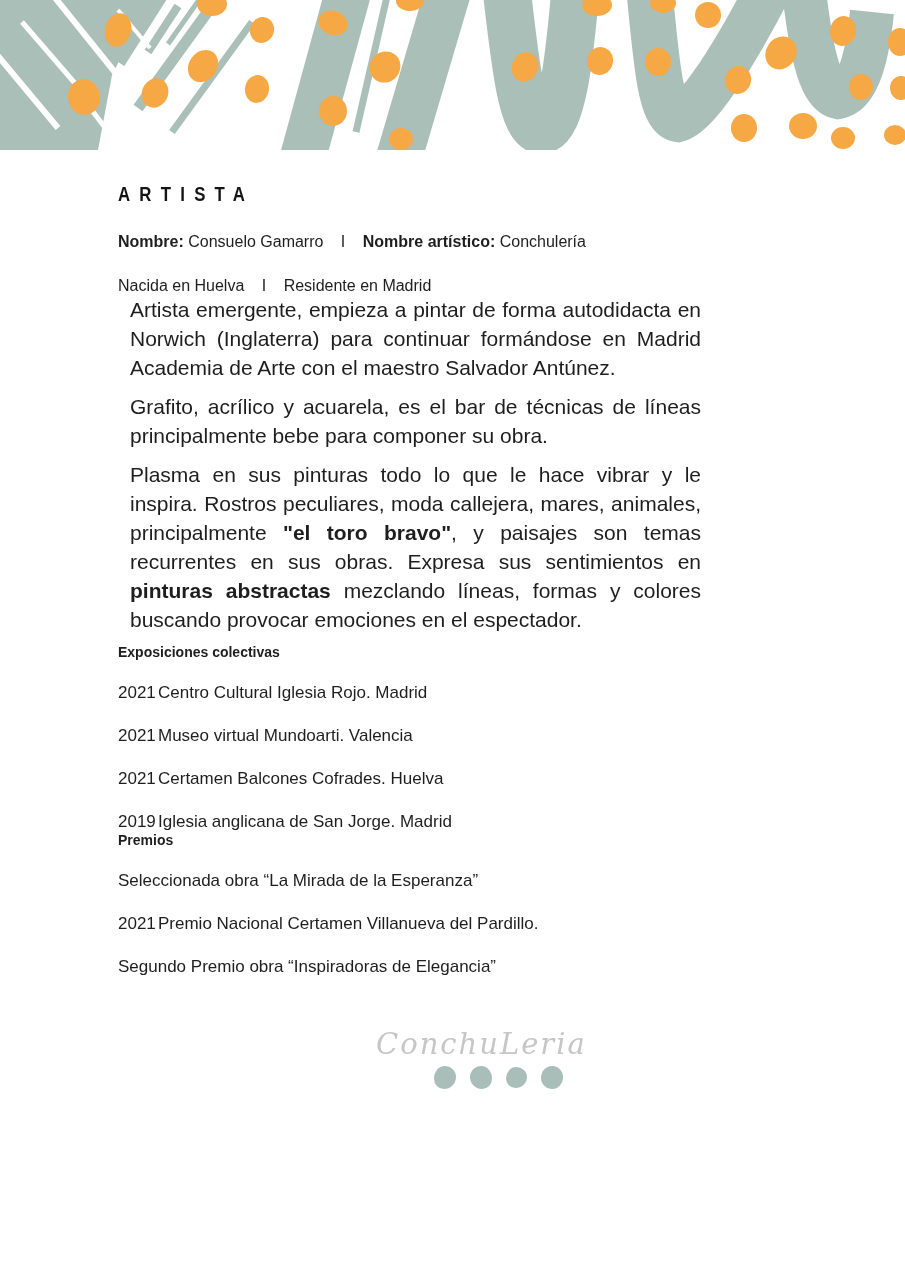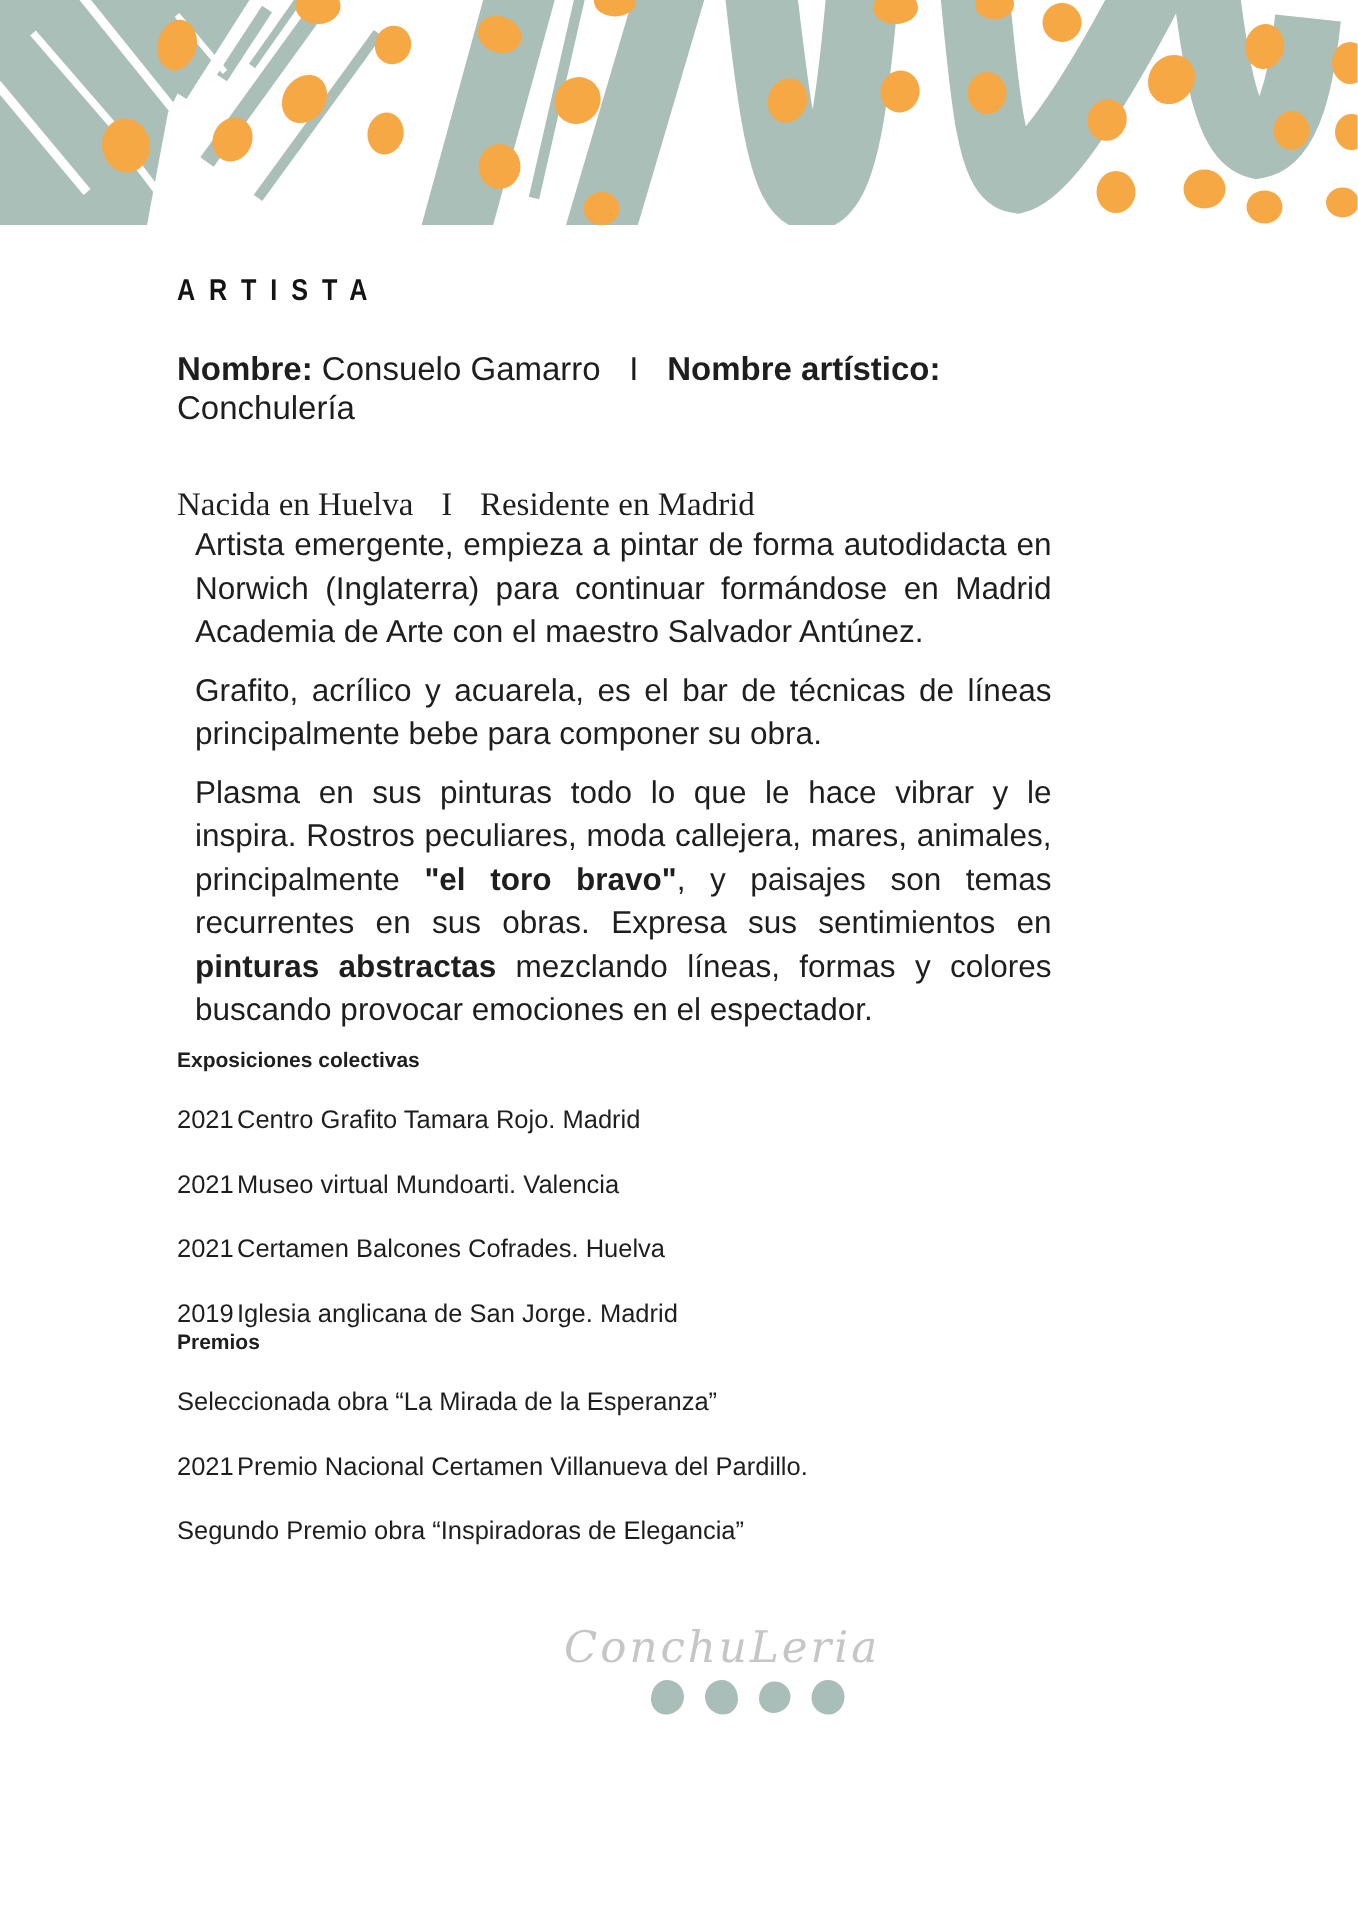--- a/index.html
+++ b/index.html
@@ -23,23 +23,23 @@
     margin: 33px 0 0 0;
     font-size: 20px;
     font-weight: 700;
     letter-spacing: 11px;
     color: #141414;
     transform: scaleX(0.84);
     transform-origin: left center;
     white-space: nowrap;
   }
 
-  .meta { font-size: 22px; margin: 0; }
+  .meta { font-size: 16px; margin: 0; }
   .meta-1 { margin-top: 27px; }
-  .meta-2 { margin-top: 38px; font-family: Liberation Serif, serif; }
+  .meta-2 { margin-top: 26px; }
   .meta strong { font-weight: 700; }
   .sep { display: inline-block; margin: 0 13px; }
 
   p.bodytext {
     font-size: 21px;
     line-height: 29px;
     text-align: justify;
     margin: 0 0 10px 12px;
   }
   .para-1 { margin-top: 54px; }
@@ -166,21 +166,21 @@
 
     <p class="bodytext para-1">Artista emergente, empieza a pintar de forma autodidacta en Norwich (Inglaterra) para continuar formándose en Madrid Academia de Arte con el maestro Salvador Antúnez.</p>
 
     <p class="bodytext">Grafito, acrílico y acuarela, es el bar de técnicas de líneas principalmente bebe para componer su obra.</p>
 
     <p class="bodytext"><span>Plasma en sus pinturas todo lo que le hace vibrar y le inspira. Rostros peculiares, moda callejera, mares, animales, principalmente </span><strong>"el toro bravo"</strong><span>, y paisajes son temas recurrentes en sus obras. Expresa sus sentimientos en </span><strong>pinturas abstractas</strong><span> mezclando líneas, formas y colores buscando provocar emociones en el espectador.</span></p>
 
     <h2 class="section-heading exhibitions-heading">Exposiciones colectivas</h2>
 
     <div class="list-row">
-      <span class="year">2021</span><span>Centro Grafito Tamara Rojo. Madrid</span>
+      <span class="year">2021</span><span>Centro Cultural Iglesia Rojo. Madrid</span>
     </div>
     <div class="list-row">
       <span class="year">2021</span><span>Museo virtual Mundoarti. Valencia</span>
     </div>
     <div class="list-row">
       <span class="year">2021</span><span>Certamen Balcones Cofrades. Huelva</span>
     </div>
     <div class="list-row">
       <span class="year">2019</span><span>Iglesia anglicana de San Jorge. Madrid</span>
     </div>

